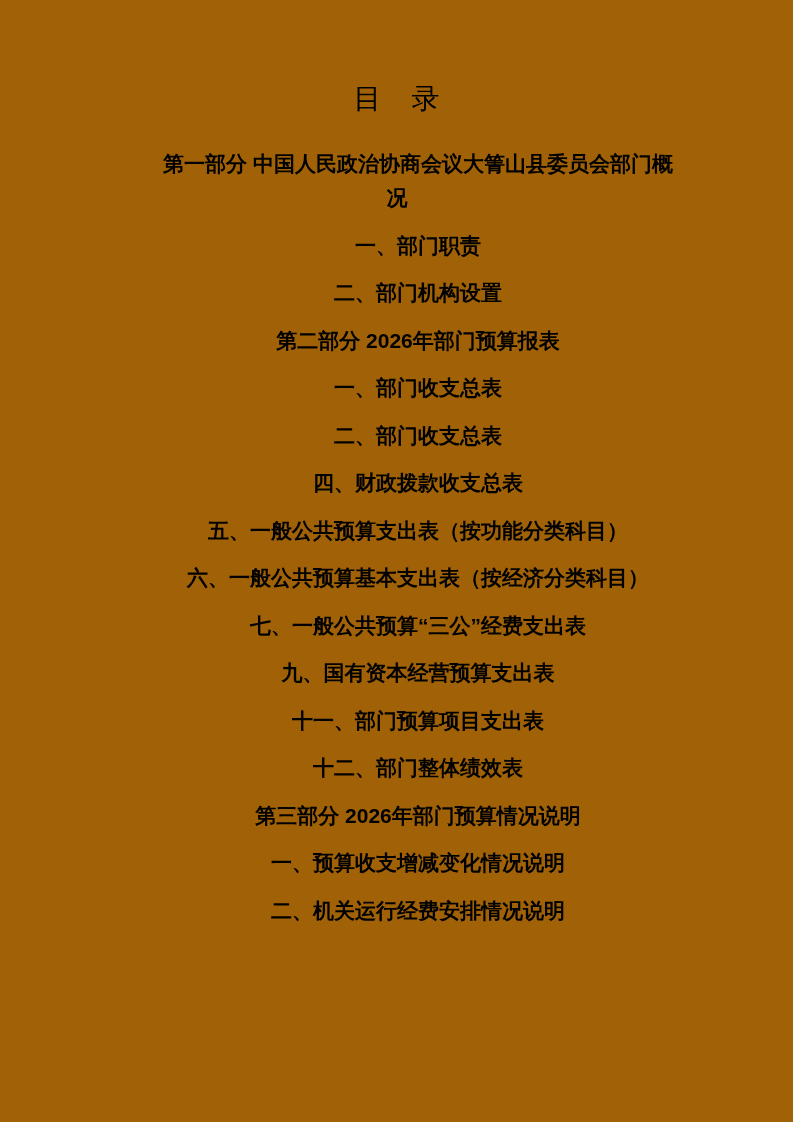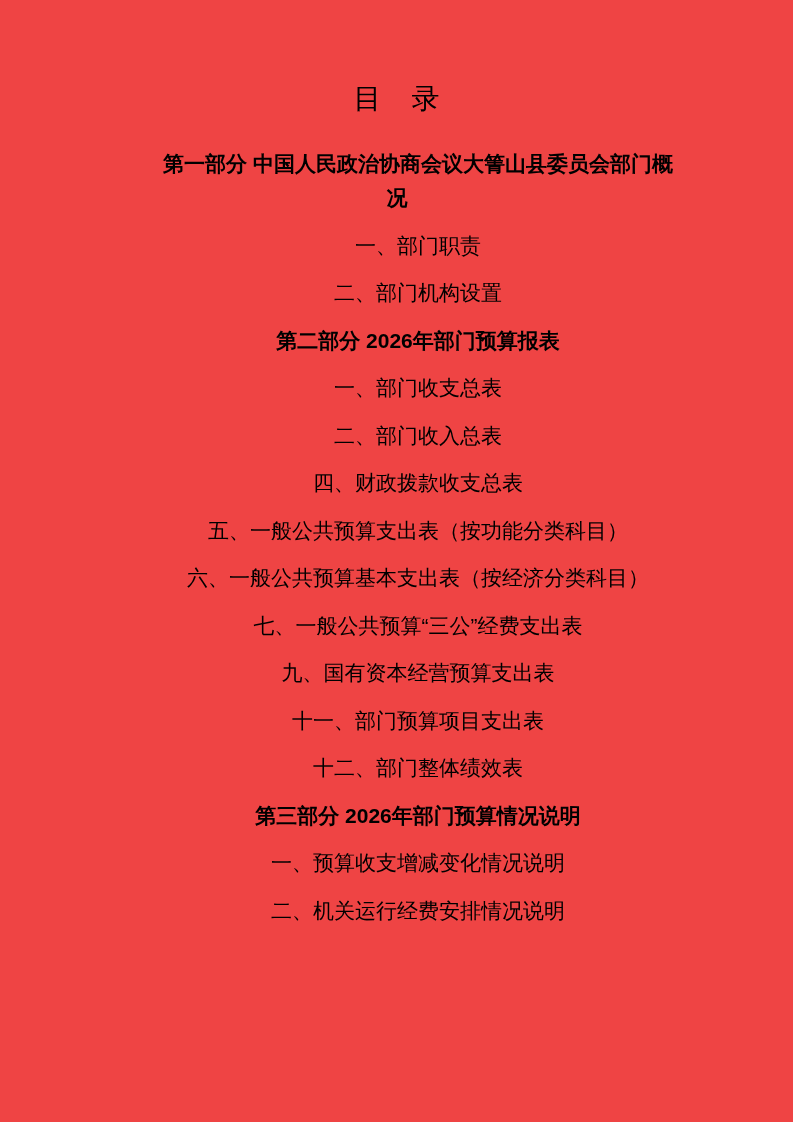--- a/index.html
+++ b/index.html
@@ -5,21 +5,21 @@
   html, body {
     margin: 0;
     padding: 0;
     background: #ffffff;
   }
   .page {
     position: relative;
     width: 793px;
     height: 1122px;
     box-sizing: border-box;
-    background: #ef4444;
+    background: #a16207;
     padding: 84px 112px 0 113px;
     font-family: "Liberation Sans", sans-serif;
     color: #000000;
     overflow: hidden;
   }
   .doc-title {
     margin: 0 0 33px 0;
     font-size: 28px;
     font-weight: 400;
     line-height: 30px;
@@ -31,37 +31,37 @@
     font-size: 21px;
     line-height: 34px;
     text-indent: 2em;
     text-align: center;
     word-break: break-all;
   }
   .section-heading {
     font-weight: 700;
   }
   .toc-item {
-    font-weight: 400;
+    font-weight: 700;
   }
 </style>
 </head>
 <body>
 
 <div class="page">
 
   <h1 class="doc-title">目　录</h1>
 
   <p class="para section-heading">第一部分 中国人民政治协商会议大箐山县委员会部门概况</p>
   <p class="para toc-item">一、部门职责</p>
   <p class="para toc-item">二、部门机构设置</p>
 
   <p class="para section-heading">第二部分 2026年部门预算报表</p>
   <p class="para toc-item">一、部门收支总表</p>
-  <p class="para toc-item">二、部门收入总表</p>
+  <p class="para toc-item">二、部门收支总表</p>
   <p class="para toc-item">四、财政拨款收支总表</p>
   <p class="para toc-item">五、一般公共预算支出表（按功能分类科目）</p>
   <p class="para toc-item">六、一般公共预算基本支出表（按经济分类科目）</p>
   <p class="para toc-item">七、一般公共预算“三公”经费支出表</p>
   <p class="para toc-item">九、国有资本经营预算支出表</p>
   <p class="para toc-item">十一、部门预算项目支出表</p>
   <p class="para toc-item">十二、部门整体绩效表</p>
 
   <p class="para section-heading">第三部分 2026年部门预算情况说明</p>
   <p class="para toc-item">一、预算收支增减变化情况说明</p>

